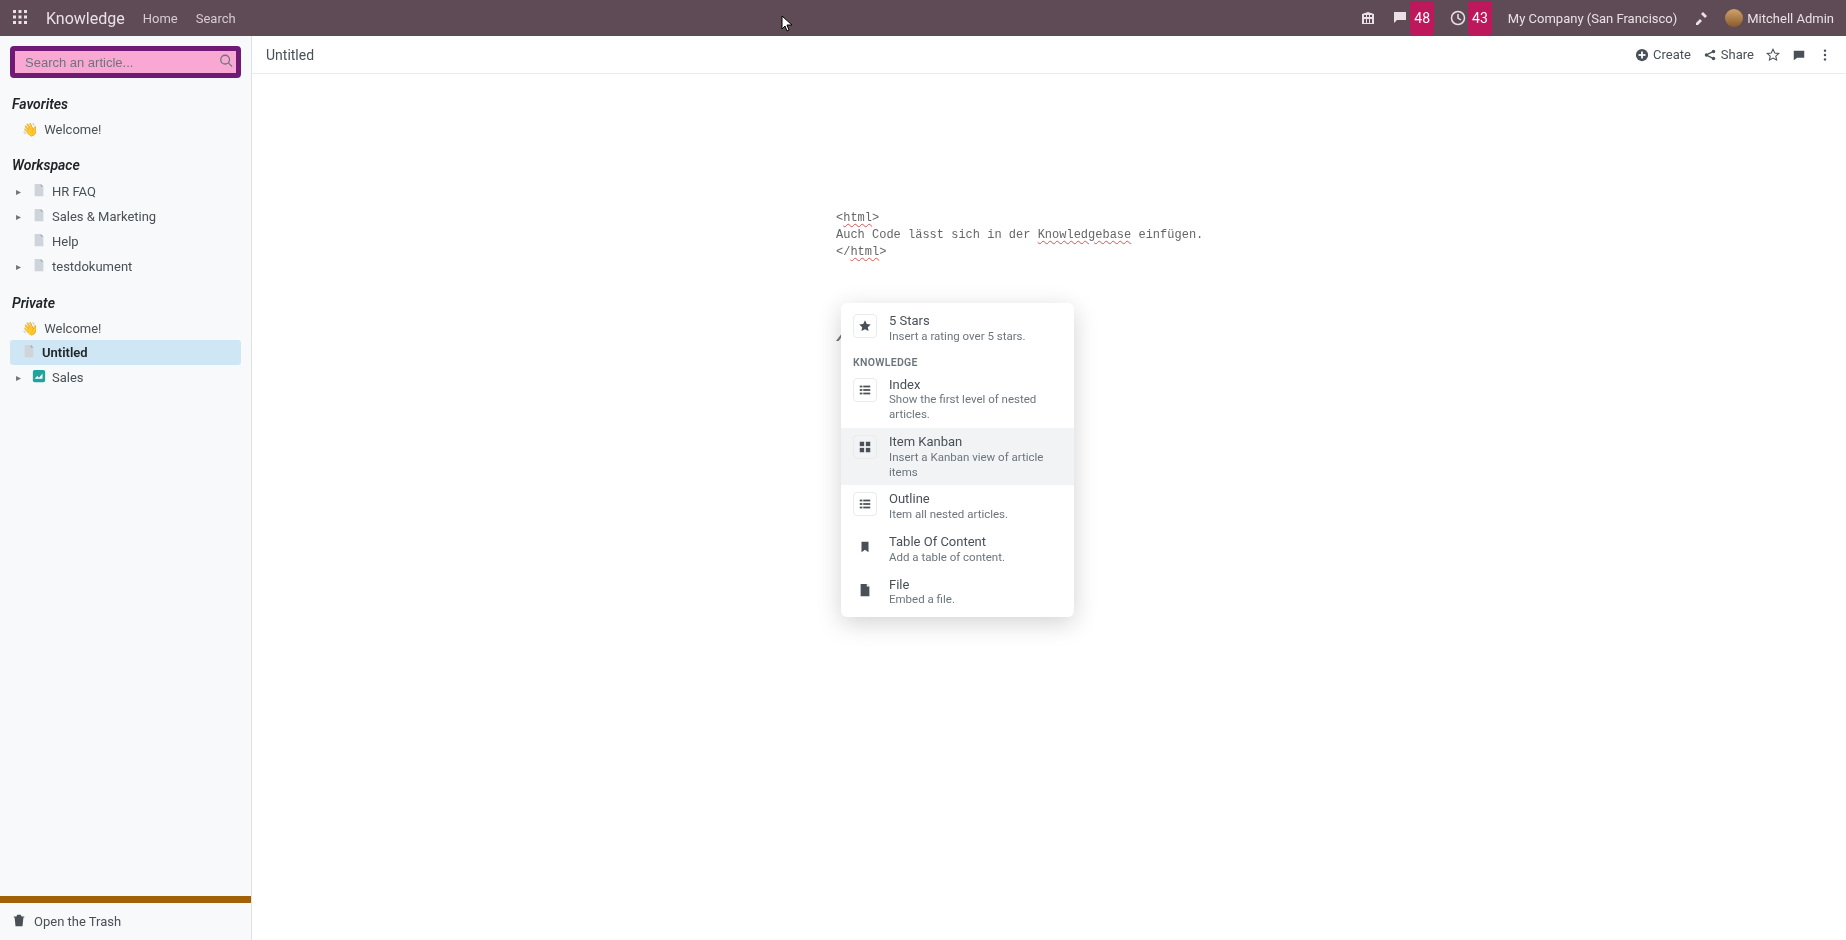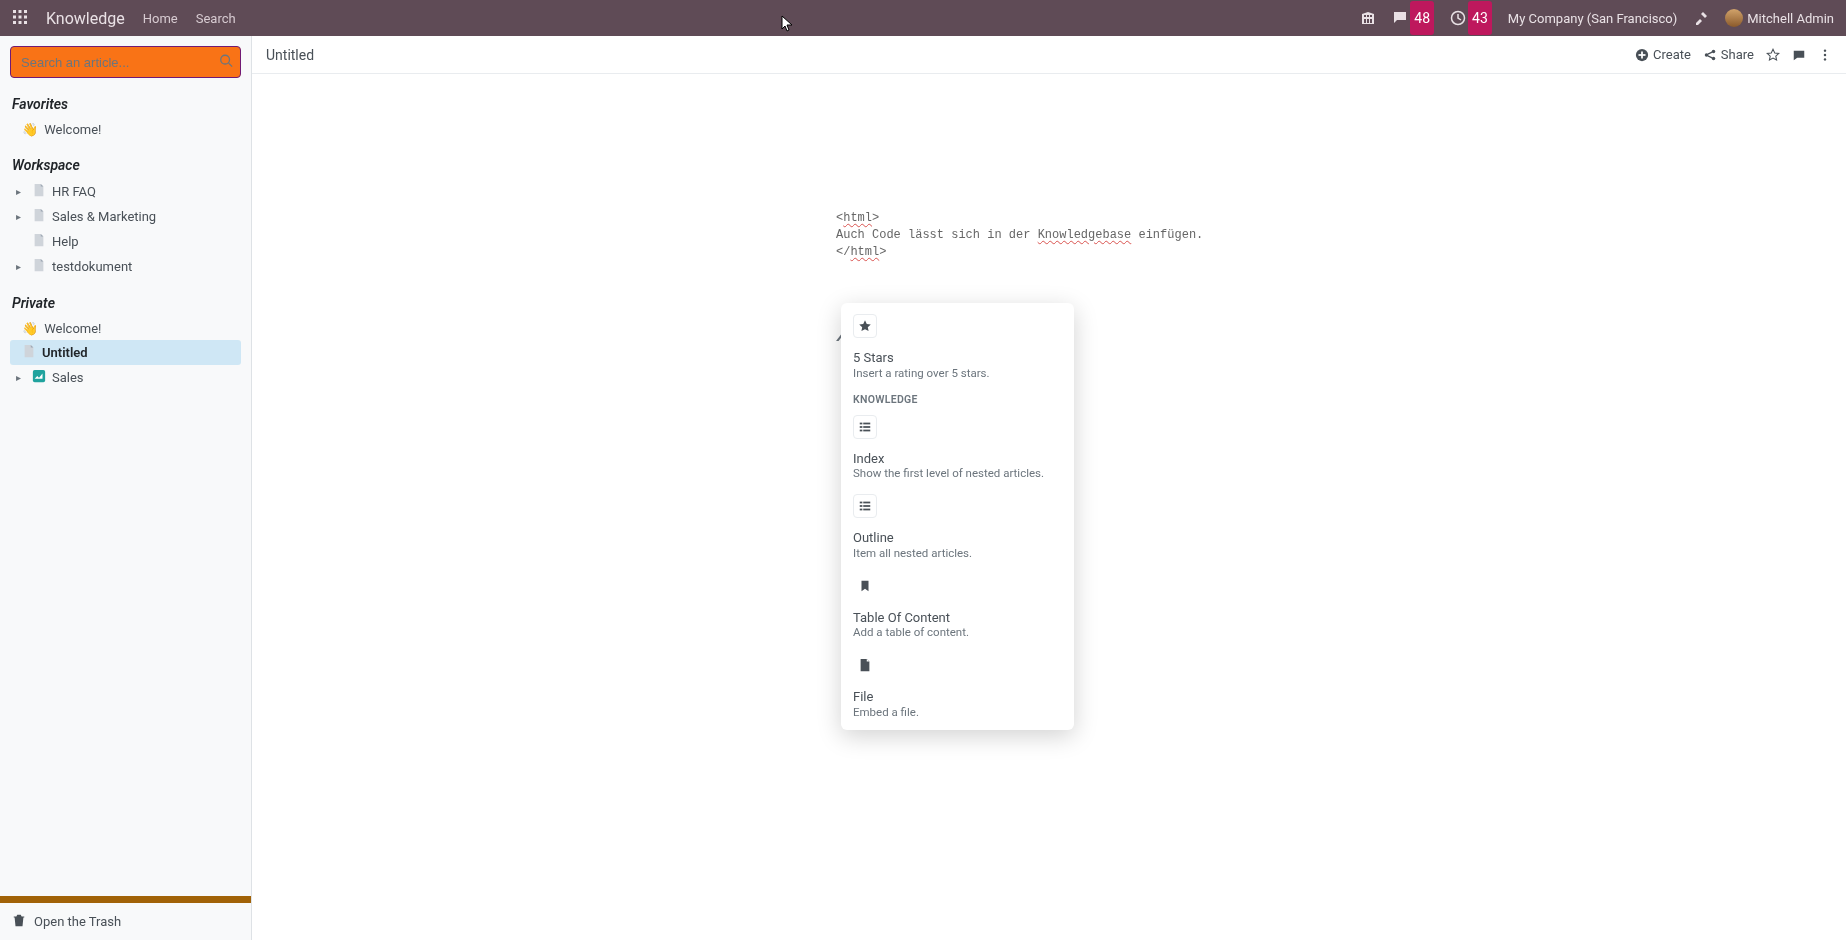--- a/index.html
+++ b/index.html
@@ -15,21 +15,21 @@
     .badge { background: #be185d; color: #fff; font-size: 14px; border-radius: 3px; padding: 9px 4px; margin-left: 2px; }
     .topbar-right .company { cursor: pointer; }
     .topbar-right .avatar { width: 18px; height: 18px; border-radius: 50%; background: linear-gradient(#d1a36b,#8b5a2b); display: inline-block; margin-right: 4px; vertical-align: middle; }
     .topbar-right .user { display: flex; align-items: center; cursor: pointer; }
 
     .layout { display: flex; height: calc(100vh - 36px); }
 
     .sidebar { width: 252px; border-right: 1px solid #dee2e6; display: flex; flex-direction: column; background: #f8f9fa; }
     .sidebar-inner { flex: 1; overflow-y: auto; padding: 10px; }
     .search-wrap { position: relative; margin-bottom: 12px; }
-    .search-input { width: 100%; height: 32px; border: 1px solid #701a75; border-radius: 4px; padding: 0 32px 0 10px; font-size: 13px; background:#f97316; color:#374151;}
+    .search-input { width: 100%; height: 32px; border: 5px solid #701a75; border-radius: 4px; padding: 0 32px 0 10px; font-size: 13px; background:#f9a8d4; color:#374151;}
     .search-input::placeholder { color: #6c757d; }
     .search-wrap .search-ico { position: absolute; right: 8px; top: 50%; transform: translateY(-50%); }
     .search-wrap .search-ico svg { width: 14px; height: 14px; stroke: #6c757d; }
 
     .side-section-title { font-weight: 600; font-size: 14px; color: #212529; padding: 6px 2px; font-style: italic; }
     .tree-item { display: flex; align-items: center; gap: 6px; padding: 4px 2px 4px 6px; font-size: 13px; color: #495057; cursor: pointer; border-radius: 3px; }
     .tree-item.active { background: #cfe7f5; font-weight: 600; color: #212529; }
     .tree-item .caret { width: 10px; display: inline-flex; color: #6c757d; font-size: 10px; }
     .tree-item .doc-ico svg { width: 14px; height: 14px; }
     .tree-item .doc-ico.teal svg { fill: #20a39e; }
@@ -49,21 +49,21 @@
     .main-actions svg { width: 14px; height: 14px; fill: #495057; }
 
     .editor-area { flex: 1; overflow: auto; position: relative; }
     .editor-content { margin-left: 584px; margin-top: 136px; width: 800px; }
     .code-block { font-family: "Courier New", monospace; font-size: 12px; line-height: 1.4; color: #666; white-space: pre; }
     .code-block .angle { color: #666; }
     .code-block .sp { border-bottom: 1px wavy #d9534f; text-decoration: underline wavy #d9534f; text-decoration-thickness: 1px; text-underline-offset: 2px; margin-top: 48px; }
     .slash-cursor { font-family: "Courier New", monospace; font-size: 28px; font-style: italic; color: #6c757d; margin-top: 58px; height:26px;}
 
     .popup { position: absolute; left: 589px; top: 229px; width: 233px; background: #fff; border-radius: 6px; box-shadow: 0 6px 24px rgba(0,0,0,0.18); padding: 4px 0; font-size: 13px; }
-    .popup-item { display: flex; align-items: flex-start; gap: 12px; padding: 6px 12px; cursor: pointer; flex-direction: column; }
+    .popup-item { display: flex; align-items: flex-start; gap: 12px; padding: 6px 12px; cursor: pointer; }
     .popup-item:hover, .popup-item.hover { background: #f1f3f5; }
     .popup-item .pico { width: 24px; height: 24px; border: 1px solid #e9ecef; border-radius: 4px; display: flex; align-items: center; justify-content: center; flex-shrink: 0; margin-top:1px; }
     .popup-item .pico.noborder { border: none; }
     .popup-item .pico svg { width: 14px; height: 14px; fill: #495057; }
     .popup-item .ptxt .ptitle { color: #495057; font-size: 13px; line-height: 1.2; }
     .popup-item .ptxt .pdesc { color: #6c757d; font-size: 11.5px; line-height: 1.3; }
     .popup-group-label { font-size: 10.5px; font-weight: 600; color: #6c757d; letter-spacing: 0.3px; padding: 6px 12px 2px; }
 
     .cursor-arrow { position: fixed; left: 781px; top: 15px; pointer-events: none; z-index: 9999; }
     .cursor-arrow svg { width: 14px; height: 18px; }
@@ -284,20 +284,34 @@
                 <rect x="6" y="7" width="8" height="2"></rect>
                 <rect x="2" y="11" width="3" height="2"></rect>
                 <rect x="6" y="11" width="8" height="2"></rect>
               </svg>
             </span>
           <span class="ptxt">
             <div class="ptitle">Index</div>
             <div class="pdesc">Show the first level of nested articles.</div>
           </span>
         </div>
+        <div class="popup-item hover">
+          <span class="pico">
+              <svg viewBox="0 0 16 16">
+                <rect x="2" y="2" width="5" height="5"></rect>
+                <rect x="9" y="2" width="5" height="5"></rect>
+                <rect x="2" y="9" width="5" height="5"></rect>
+                <rect x="9" y="9" width="5" height="5"></rect>
+              </svg>
+            </span>
+          <span class="ptxt">
+            <div class="ptitle">Item Kanban</div>
+            <div class="pdesc">Insert a Kanban view of article items</div>
+          </span>
+        </div>
         <div class="popup-item">
           <span class="pico">
               <svg viewBox="0 0 16 16">
                 <rect x="2" y="3" width="3" height="2"></rect>
                 <rect x="6" y="3" width="8" height="2"></rect>
                 <rect x="2" y="7" width="3" height="2"></rect>
                 <rect x="6" y="7" width="8" height="2"></rect>
                 <rect x="2" y="11" width="3" height="2"></rect>
                 <rect x="6" y="11" width="8" height="2"></rect>
               </svg>

